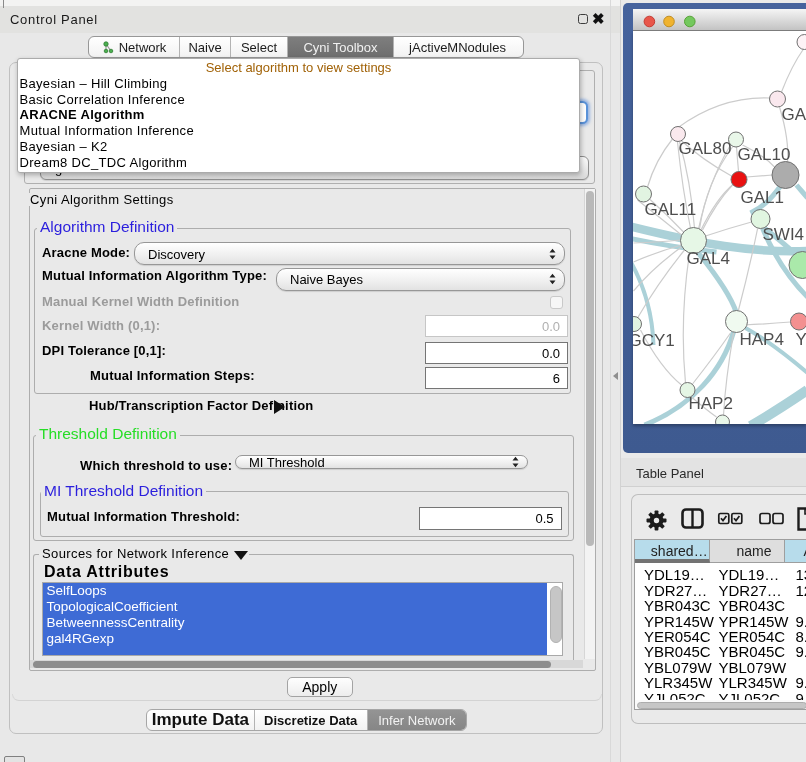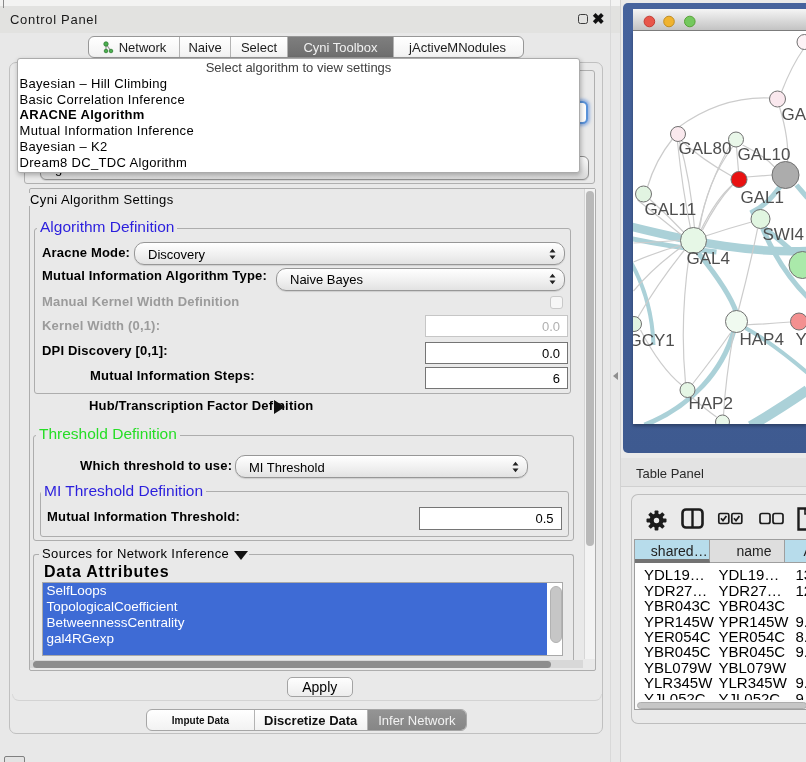--- a/index.html
+++ b/index.html
@@ -48,21 +48,21 @@
 
 <div class="abs" style="left:24px;top:70px;width:571px;height:114px;border:1px solid #afafaf;border-radius:3px;"></div>
 
 <div class="abs" style="left:40px;top:101px;width:548px;height:23px;border-radius:5.5px;border:2.5px solid #5a92d8;background:#fff;box-shadow:0 0 3px 1.5px rgba(90,140,220,0.55);"></div>
 
 <div class="combo" style="left:40px;top:156px;width:549px;height:23.5px;border-radius:6px;border-color:#8f8f8f;background:linear-gradient(#fafafa,#d8d8d8);">
   <span class="ct" style="left:14px;">galFiltered.sif default node</span>
 </div>
 
 <div class="abs" style="left:17px;top:58px;width:563px;height:114.5px;background:#fff;border:1px solid #ababab;border-radius:3px;box-shadow:1px 2px 5px rgba(0,0,0,0.28);"></div>
-<div class="abs" style="left:17px;top:60px;width:563px;text-align:center;font-size:13px;color:#404040;line-height:15.8px;">Select algorithm to view settings</div>
+<div class="abs" style="left:17px;top:60px;width:563px;text-align:center;font-size:13px;color:#a16207;line-height:15.8px;">Select algorithm to view settings</div>
 <div class="abs" style="left:19.5px;top:75.8px;font-size:13px;color:#000;line-height:15.8px;white-space:nowrap;letter-spacing:0.32px;">
 Bayesian – Hill Climbing<br>
 Basic Correlation Inference<br>
 <b>ARACNE Algorithm</b><br>
 Mutual Information Inference<br>
 Bayesian – K2<br>
 Dream8 DC_TDC Algorithm
 </div>
 
 <div class="grp" style="left:29px;top:188px;width:567px;height:483px;border-radius:2px;"></div>
@@ -91,34 +91,34 @@
       <path d="M1.5 4.5 L4.5 0.8 L7.5 4.5 Z M1.5 7.5 L4.5 11.2 L7.5 7.5 Z" fill="#222"></path>
     </svg>
   </div>
 
 <div class="abs b13" style="left:42px;top:293.5px;color:#9b9b9b;">Manual Kernel Width Definition</div>
 <div class="abs" style="left:550px;top:295.5px;width:13px;height:13px;border:1px solid #c9c9c9;border-radius:3px;background:#f6f6f6;"></div>
 
 <div class="abs b13" style="left:42px;top:318px;color:#9b9b9b;">Kernel Width (0,1):</div>
 <div class="field" style="left:424.5px;top:314.5px;width:143.5px;height:22px;border:1px solid #c6c6c6;color:#b0b0b0;">0.0</div>
 
-<div class="abs b13" style="left:42px;top:343px;">DPI Discovery [0,1]:</div>
+<div class="abs b13" style="left:42px;top:343px;">DPI Tolerance [0,1]:</div>
 <div class="field" style="left:424.5px;top:341.5px;width:143.5px;height:22px;border:1px solid #757575;color:#000;">0.0</div>
 
 <div class="abs b13" style="left:42px;top:368px;padding-left:48px;">Mutual Information Steps:</div>
 <div class="field" style="left:424.5px;top:366.5px;width:143.5px;height:22px;border:1px solid #757575;color:#000;">6</div>
 
 <div class="abs b13" style="left:41px;top:398px;padding-left:48px;">Hub/Transcription Factor Definition</div>
 <div class="abs" style="left:274px;top:400px;width:0;height:0;border-left:11px solid #111;border-top:7px solid transparent;border-bottom:7px solid transparent;"></div>
 
 <div class="grp" style="left:33px;top:434.5px;width:541px;height:106px;"></div>
 <div class="grplbl" style="left:36px;top:426px;color:#26dd26;font-size:15.5px;line-height:16px;letter-spacing:0;">Threshold Definition</div>
 
 <div class="abs b13" style="left:80px;top:457.5px;">Which threshold to use:</div>
-<div class="combo" style="left:235px;top:455px;width:293px;height:23px;">
+<div class="combo" style="left:235px;top:455px;width:293px;height:14px;">
     <span class="ct">MI Threshold</span>
     <svg class="spin" viewBox="0 0 9 12">
       <path d="M1.5 4.5 L4.5 0.8 L7.5 4.5 Z M1.5 7.5 L4.5 11.2 L7.5 7.5 Z" fill="#222"></path>
     </svg>
   </div>
 
 <div class="grp" style="left:40px;top:490.5px;width:529px;height:46px;"></div>
 <div class="grplbl" style="left:41px;top:482.5px;color:#2b1fdd;font-size:15.5px;line-height:16px;letter-spacing:0;">MI Threshold Definition</div>
 <div class="abs b13" style="left:47px;top:508.5px;">Mutual Information Threshold:</div>
 <div class="field" style="left:418.5px;top:507px;width:143px;height:23px;border:1px solid #757575;color:#000;line-height:22px;">0.5</div>
@@ -132,21 +132,21 @@
 <div class="abs" style="left:42px;top:581.5px;width:521px;height:74.5px;background:#fff;border:1px solid #a9a9a9;"></div>
 <div class="abs" style="left:43px;top:583px;width:503.5px;height:72px;background:#3e6bd5;"></div>
 <div class="abs" style="left:46.5px;top:583px;font-size:13.5px;color:#fff;line-height:16px;white-space:nowrap;">SelfLoops<br>TopologicalCoefficient<br>BetweennessCentrality<br>gal4RGexp</div>
 <div class="abs" style="left:549.5px;top:586px;width:12px;height:56.5px;background:#c6c6c6;border:1px solid #b2b2b2;border-radius:6px;"></div>
 
 <div class="abs" style="left:12px;top:694px;width:590px;height:7px;border-bottom:1px solid #d3d3d3;border-left:1px solid #d9d9d9;border-right:1px solid #d9d9d9;border-radius:0 0 7px 7px;"></div>
 
 <div class="abs" style="left:271.5px;top:677px;width:66.5px;height:19.5px;background:linear-gradient(#fefefe,#ededed);border:1px solid #a3a3a3;border-radius:5px;text-align:center;font-size:14px;line-height:18.5px;color:#000;margin-left:15px;">Apply</div>
 
 <div class="abs" style="left:146px;top:709px;width:321px;height:22px;border:1px solid #a6a6a6;border-radius:6px;background:linear-gradient(#ffffff,#f2f2f2);overflow:hidden;display:flex;">
-  <div style="width:115px;height:100%;border-right:1px solid #b3b3b3;display:flex;align-items:center;justify-content:center;font-size:10px;font-weight:bold;color:#111;">Impute Data</div>
+  <div style="width:115px;height:100%;border-right:1px solid #b3b3b3;display:flex;align-items:center;justify-content:center;font-size:17px;font-weight:bold;color:#111;">Impute Data</div>
   <div style="width:120.5px;height:100%;border-right:1px solid #b3b3b3;display:flex;align-items:center;justify-content:center;font-size:13px;font-weight:bold;color:#111;">Discretize Data</div>
   <div style="width:105px;height:100%;display:flex;align-items:center;justify-content:center;font-size:13px;color:#f2f2f2;background:linear-gradient(#949494,#868686);">Infer Network</div>
 </div>
 
 <div class="abs" style="left:609.5px;top:0;width:1px;height:762px;background:#d9d9d9;"></div>
 <div class="abs" style="left:620px;top:0;width:1px;height:762px;background:#d2d2d2;"></div>
 <div class="abs" style="left:612.5px;top:372px;width:0;height:0;border-right:5px solid #8f8f8f;border-top:4px solid transparent;border-bottom:4px solid transparent;"></div>
 
 <div class="abs" style="left:4px;top:756px;width:21px;height:19px;border:1.5px solid #808080;border-radius:2px;background:#e3e3e3;"></div>
 

